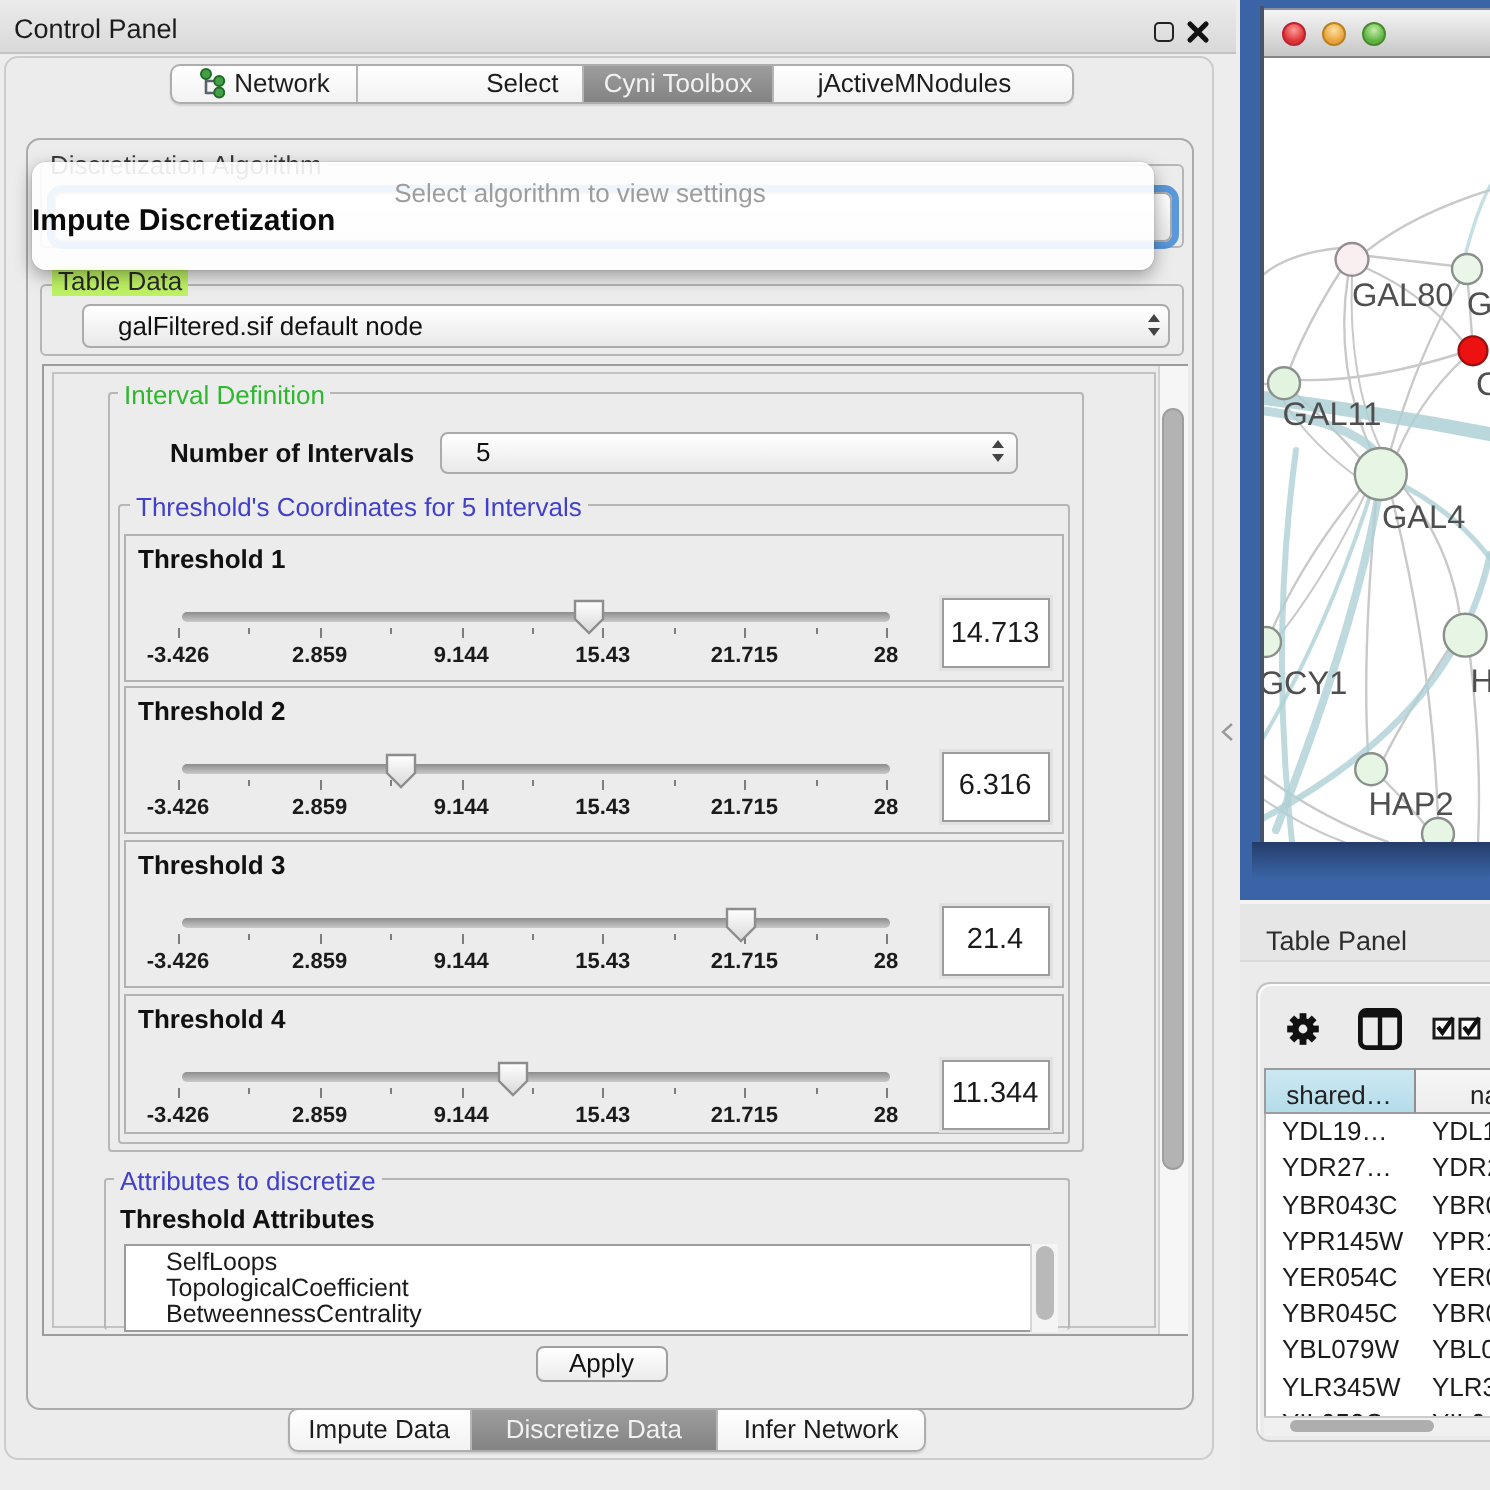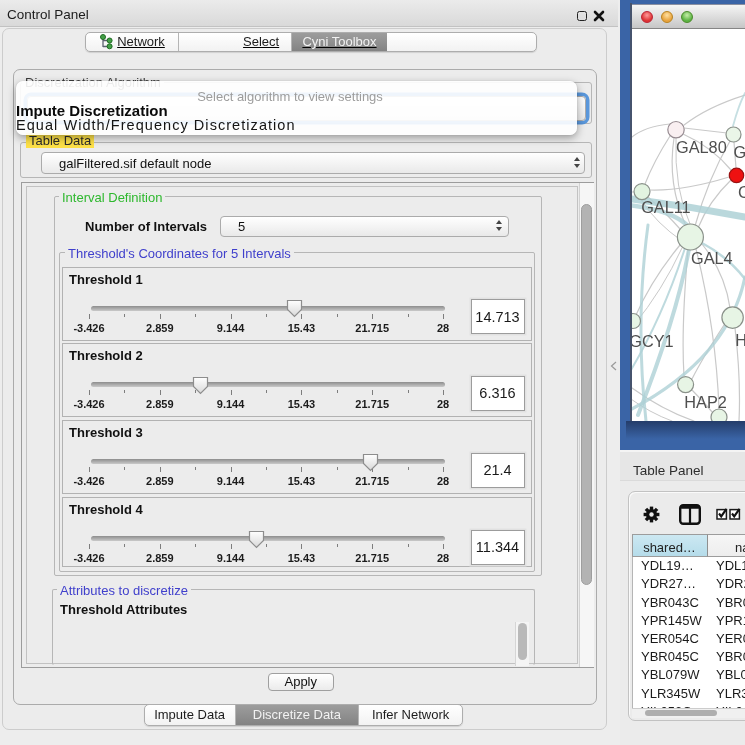--- a/index.html
+++ b/index.html
@@ -143,37 +143,38 @@
 <div style="position:absolute;left:645px;top:709.5px;width:72px;height:6.5px;background:#aeaeae;border-radius:3.5px;"></div>
 <div style="position:absolute;left:0;top:0;width:620px;height:745px;background:#ededed;"></div>
 <div style="position:absolute;left:2px;top:27.5px;width:605px;height:702px;background:#ececec;border:1px solid #cccccc;border-radius:7px;"></div>
 <div style="position:absolute;left:0;top:730px;width:620px;height:15px;background:#ededed;"></div>
 <div style="position:absolute;left:0;top:0;width:618px;height:26.5px;background:linear-gradient(#ebebeb,#d9d9d9);border-bottom:1px solid #c2c2c2;"></div>
 <div style="position:absolute;left:7px;top:7px;font-size:13.5px;color:#1c1c1c;">Control Panel</div>
 <div style="position:absolute;left:577px;top:10.5px;width:10px;height:10px;border:1.6px solid #222;border-radius:2.5px;"></div>
 <svg style="position:absolute;left:593px;top:10px;" width="12" height="12" viewBox="0 0 12 12">
       <path d="M2,2 L10,10 M10,2 L2,10" stroke="#111" stroke-width="2.6" stroke-linecap="round"></path>
     </svg>
-<div class="seg" style="left:85px;top:31.5px;width:452px;height:20.5px;text-decoration:underline;">
+<div class="seg" style="left:85px;top:31.5px;width:452px;height:20.5px;">
 <div style="width:93px;"><svg width="15" height="17" viewBox="0 0 15 17" style="margin-right:3px;">
           <path d="M4,4.5 L4,14 M4,7.5 L10,7.5 M4,13.5 L10,13.5" stroke="#5c6270" stroke-width="1.3" fill="none"></path>
           <circle cx="4" cy="4" r="2.5" fill="#43a047" stroke="#1f6b23" stroke-width="1"></circle>
           <circle cx="10.6" cy="7.5" r="2.5" fill="#43a047" stroke="#1f6b23" stroke-width="1"></circle>
           <circle cx="10.6" cy="13.3" r="2.5" fill="#43a047" stroke="#1f6b23" stroke-width="1"></circle>
         </svg>Network</div>
 <div style="width:52.3px;margin-top:44px;">Style</div>
 <div style="width:60.7px;">Select</div>
 <div class="sel" style="width:95px;">Cyni Toolbox</div>
+<div style="width:140.5px;">jActiveMNodules</div>
 </div>
 <div style="position:absolute;left:13px;top:68.5px;width:584px;height:636px;border:1px solid #ababab;border-radius:7px;background:#ececec;"></div>
 <div class="grp" style="left:20px;top:82px;width:572px;height:42px;border-radius:3px;"></div>
 <div style="position:absolute;left:22px;top:75px;font-size:13px;color:#3a3a3a;background:#ececec;padding:0 3px;">Discretization Algorithm</div>
 <div class="combo" style="left:27px;top:96px;width:559px;height:25px;box-shadow:0 0 0 3.5px rgba(74,142,217,0.9);"></div>
 <div class="grp" style="left:20px;top:142px;width:572px;height:36px;border-radius:3px;"></div>
-<div style="position:absolute;left:26px;top:132.5px;font-size:13px;color:#2a2a2a;background:#fde047;padding:0 3px;">Table Data</div>
+<div style="position:absolute;left:26px;top:132.5px;font-size:13px;color:#2a2a2a;background:#bef264;padding:0 3px;">Table Data</div>
 <div class="combo" style="left:41px;top:151.5px;width:544px;height:22px;">
       <span class="txt">galFiltered.sif default node</span>
     </div>
 <div class="arr up" style="left:574px;top:156.5px;"></div>
     <div class="arr dn" style="left:574px;top:163.5px;"></div>
 <div style="position:absolute;left:21px;top:182px;width:573px;height:486px;border:1px solid #9c9c9c;background:#ececec;"></div>
 <div style="position:absolute;left:26px;top:186px;width:552px;height:478px;border:1px solid #c2c2c2;"></div>
 <div style="position:absolute;left:578.5px;top:183px;width:15px;height:484px;background:#f6f6f6;border-left:1px solid #d2d2d2;"></div>
 <div style="position:absolute;left:580.5px;top:204px;width:11px;height:381px;background:#b3b3b3;border:1px solid #9e9e9e;border-radius:6px;"></div>
 <div class="grp" style="left:54px;top:196px;width:488px;height:380px;"></div>
@@ -290,27 +291,29 @@
       <defs>
         <linearGradient id="thg" x1="0" y1="0" x2="0" y2="1">
           <stop offset="0" stop-color="#ffffff"></stop>
           <stop offset="1" stop-color="#d8d8d8"></stop>
         </linearGradient>
       </defs>
     </svg>
 <div class="grp" style="left:52px;top:589px;width:483px;height:76px;border-bottom:none;"></div>
 <div class="gt" style="left:57px;top:583px;color:#4040cc;">Attributes to discretize</div>
 <div style="position:absolute;left:60px;top:601.5px;font-size:13px;font-weight:bold;color:#111;">Threshold Attributes</div>
+<div style="position:absolute;left:62px;top:621.5px;width:467px;height:44.5px;background:#fff;border:1px solid #9c9c9c;overflow:hidden;">
+      <div style="position:absolute;left:20px;top:2px;font-size:12.5px;color:#1a1a1a;line-height:13.2px;">SelfLoops<br>TopologicalCoefficient<br>BetweennessCentrality</div>
+    </div>
 <div style="position:absolute;left:515px;top:622px;width:13.5px;height:43.5px;background:#f4f4f4;border-left:1px solid #d5d5d5;"></div>
 <div style="position:absolute;left:517.5px;top:623px;width:9px;height:37px;background:#b9b9b9;border-radius:4.5px;"></div>
 <div style="position:absolute;left:268px;top:672.5px;width:65.5px;height:18.5px;background:linear-gradient(#ffffff,#ebebeb);border:1px solid #9f9f9f;border-radius:4px;display:flex;align-items:center;justify-content:center;font-size:13px;color:#111;">Apply</div>
 <div class="seg" style="left:143.5px;top:704px;width:319.5px;height:21.5px;">
 <div style="width:93px;">Impute Data</div>
 <div class="sel" style="width:126px;">Discretize Data</div>
 <div style="width:105px;">Infer Network</div>
 </div>
 <svg style="position:absolute;left:610px;top:361px;" width="8" height="10" viewBox="0 0 8 10">
       <path d="M6,1 L1.5,5 L6,9" fill="none" stroke="#9a9a9a" stroke-width="1.2"></path>
     </svg>
 <div style="position:absolute;left:16px;top:80.5px;width:561px;height:54px;background:rgba(255,255,255,0.9);border-radius:7px;box-shadow:0 3px 9px rgba(0,0,0,0.35),0 0 1px rgba(0,0,0,0.2);"></div>
 <div style="position:absolute;left:16px;top:88.5px;width:548px;text-align:center;font-size:13px;color:#9d9d9d;">Select algorithm to view settings</div>
 <div style="position:absolute;left:16px;top:102px;font-size:15px;font-weight:bold;color:#0a0a0a;">Impute Discretization</div>
-<div style="position:absolute;left:16px;top:117px;font-size:14.5px;letter-spacing:1.05px;color:#141414;">Equal Width/Frequency Discretization</div>
 </div>
 </body></html>

